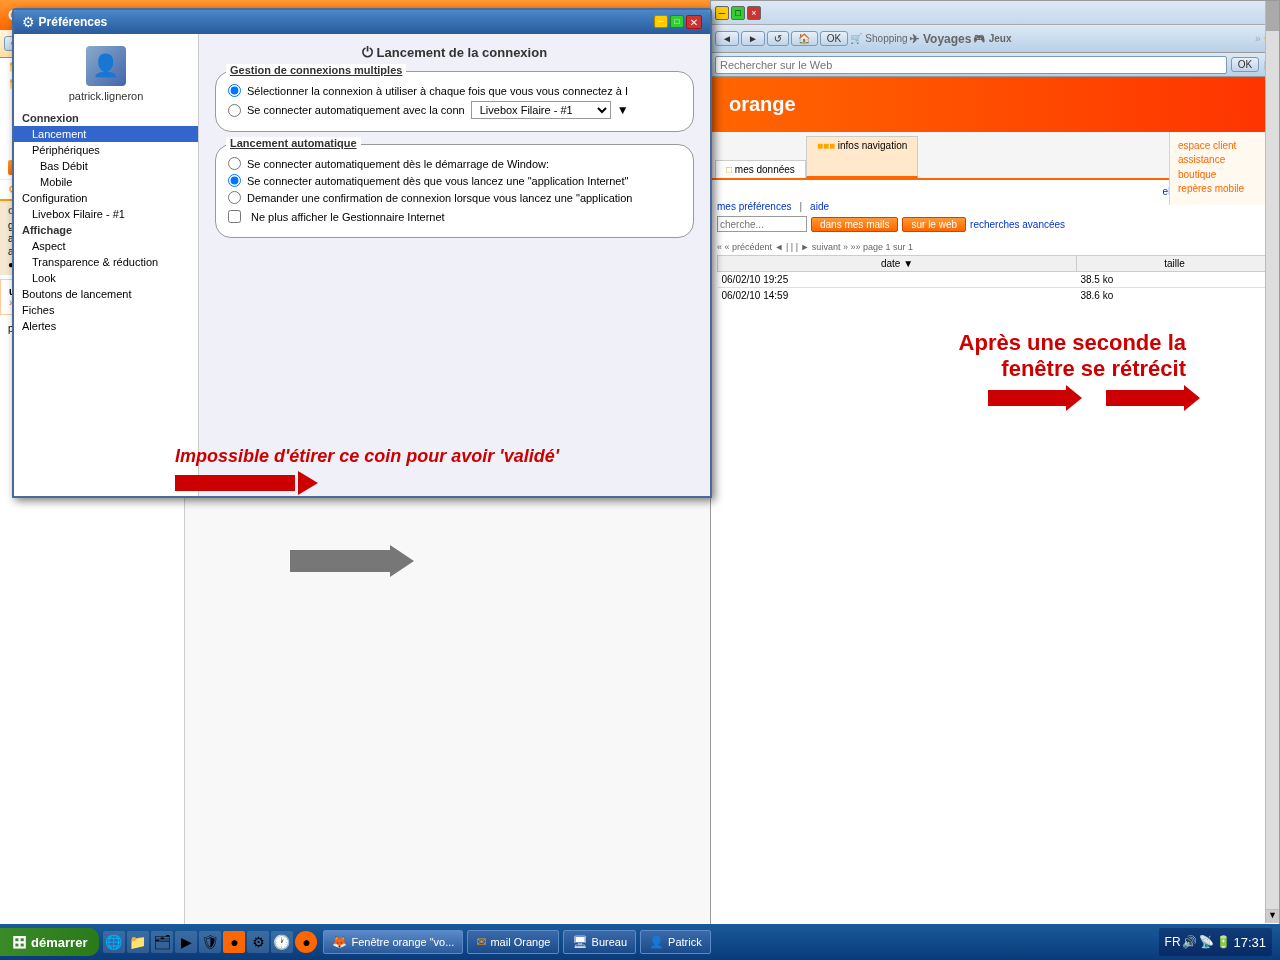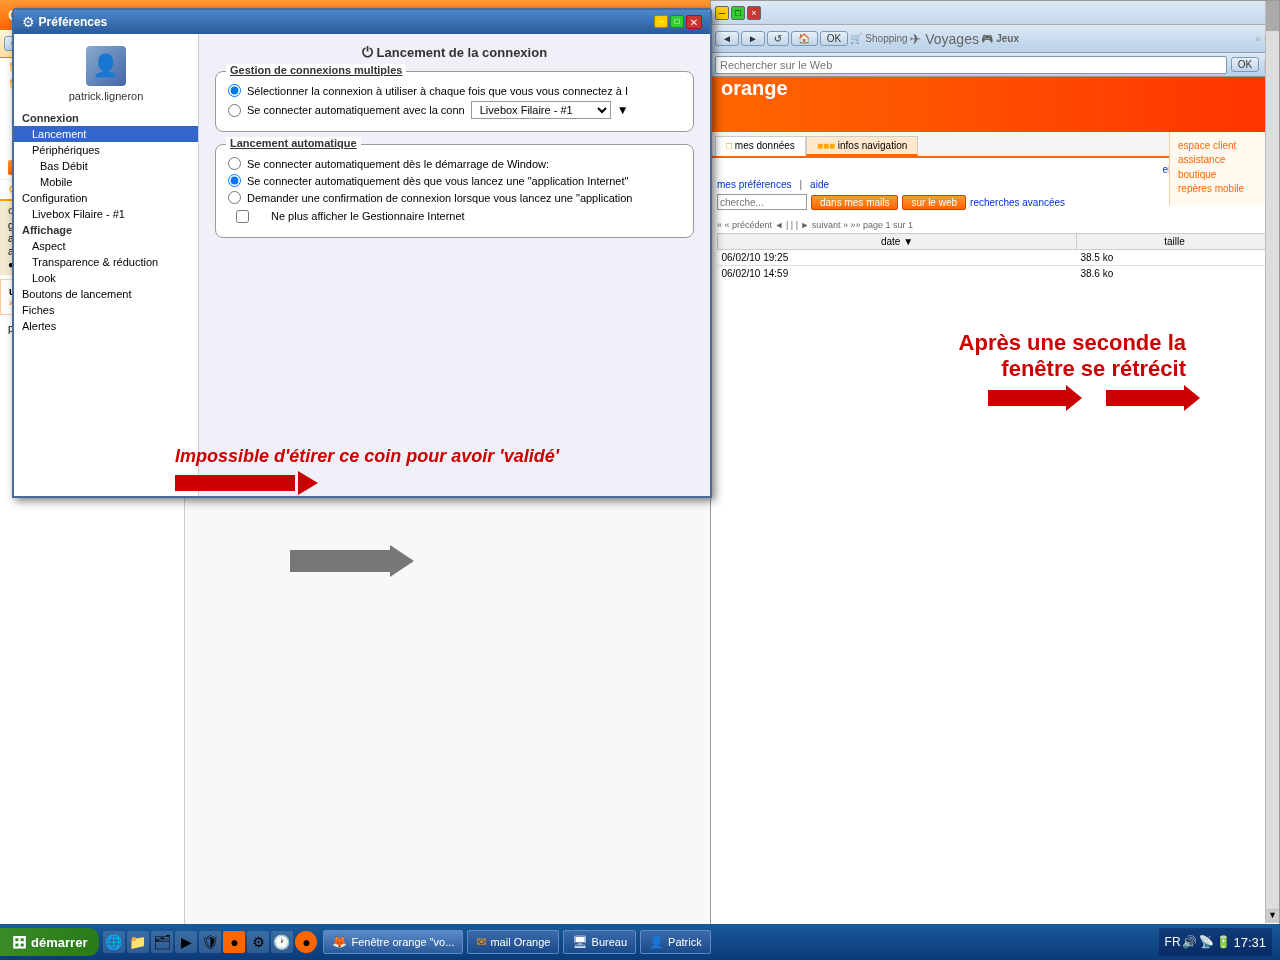--- a/index.html
+++ b/index.html
@@ -284,21 +284,21 @@
     }
     .prefs-section-title {
       text-align: center;
       font-size: 13px;
       font-weight: bold;
       margin-bottom: 10px;
       color: #333;
     }
     .prefs-group {
       border: 1px solid #999;
-      border-radius: 8px;
+      border-radius: 16px;
       padding: 8px 12px;
       margin-bottom: 12px;
       position: relative;
       background: white;
     }
     .prefs-group-title {
       position: absolute;
       top: -8px;
       left: 10px;
       background: white;
@@ -317,23 +317,23 @@
     }
     .dropdown-select {
       border: 1px solid #999;
       background: white;
       padding: 1px 4px;
       font-size: 11px;
       min-width: 140px;
     }
     .checkbox-option {
       display: flex;
-      align-items: flex-start;
-      gap: 22px;
-      margin: 6px 8px;
+      align-items: center;
+      gap: 10px;
+      margin: 6px 0;
       font-size: 11px;
     }
     .info-text {
       font-size: 10px;
       color: #666;
       margin: 4px 0;
       line-height: 1.4;
     }
 
     
@@ -664,45 +664,45 @@
     <div class="win-btn win-btn-max">□</div>
     <div class="win-btn win-btn-close">×</div>
   </div>
   <div class="browser-toolbar">
     <button class="browser-nav-btn">◄</button>
     <button class="browser-nav-btn">►</button>
     <button class="browser-nav-btn">↺</button>
     <button class="browser-nav-btn">🏠</button>
     <button class="browser-nav-btn">OK</button>
     <span style="font-size:10px;color:#666;">🛒 <span>Shopping</span></span>
-    <span style="font-size:14px;color:#666;">✈ <span>Voyages</span></span>
+    <span style="font-size:12px;color:#666;font-weight:bold;">✈ <span>Voyages</span></span>
     <span style="font-size:10px;color:#666;font-weight:bold;">🎮 <span>Jeux</span></span>
     <span style="font-size:10px;color:#aaa;margin-left:auto;">»</span>
     <span style="font-size:14px;color:#ffaa00;">★</span>
   </div>
   <div class="browser-search-bar">
     <input class="search-input" placeholder="Rechercher sur le Web" style="">
     <button class="browser-nav-btn">OK</button>
     <span style="font-size:14px;color:#aaa;">⊞</span>
   </div>
   <div class="browser-content">
 
-    <div style="background:linear-gradient(to right,#ff6600,#ff3300);height:55px;display:flex;padding:0 10px;">
+    <div style="background:linear-gradient(to right,#ff6600,#ff3300);height:55px;display:flex;align-items:center;padding:0 18px;">
       <span style="color:white;font-size:20px;font-weight:bold;">orange</span>
     </div>
 
     <div style="position:absolute;right:0;top:55px;width:110px;background:#fff9f0;border-left:1px solid #ffcc99;padding:8px;font-size:10px;">
       <a style="color:#ff6600;display:block;margin-bottom:3px;cursor:pointer;">espace client</a>
       <a style="color:#ff6600;display:block;margin-bottom:4px;cursor:pointer;">assistance</a>
       <a style="color:#ff6600;display:block;margin-bottom:3px;cursor:pointer;">boutique</a>
       <a style="color:#ff6600;display:block;margin-bottom:3px;cursor:pointer;">repères mobile</a>
     </div>
 
     <div style="background:#f5f5f5;border-bottom:2px solid #ff6600;display:flex;padding:4px 4px 0;">
-      <div style="padding:3px 10px;background:white;border:1px solid #ccc;border-bottom:none;font-size:10px;cursor:pointer;">
+      <div style="padding:3px 10px;background:white;border:1px solid #ccc;border-bottom:none;font-size:10px;cursor:pointer;margin-top:24px;">
         <span style="color:orange;">□</span>
         <span>mes données</span>
       </div>
       <div style="padding:3px 10px;background:#ffe8cc;border:1px solid #ccc;border-bottom:none;font-size:10px;cursor:pointer;border-bottom:2px solid #ff6600;">
         <span style="color:orange;">■■■</span>
         <span>infos navigation</span>
       </div>
     </div>
 
     <div style="padding:6px;font-size:10px;">

